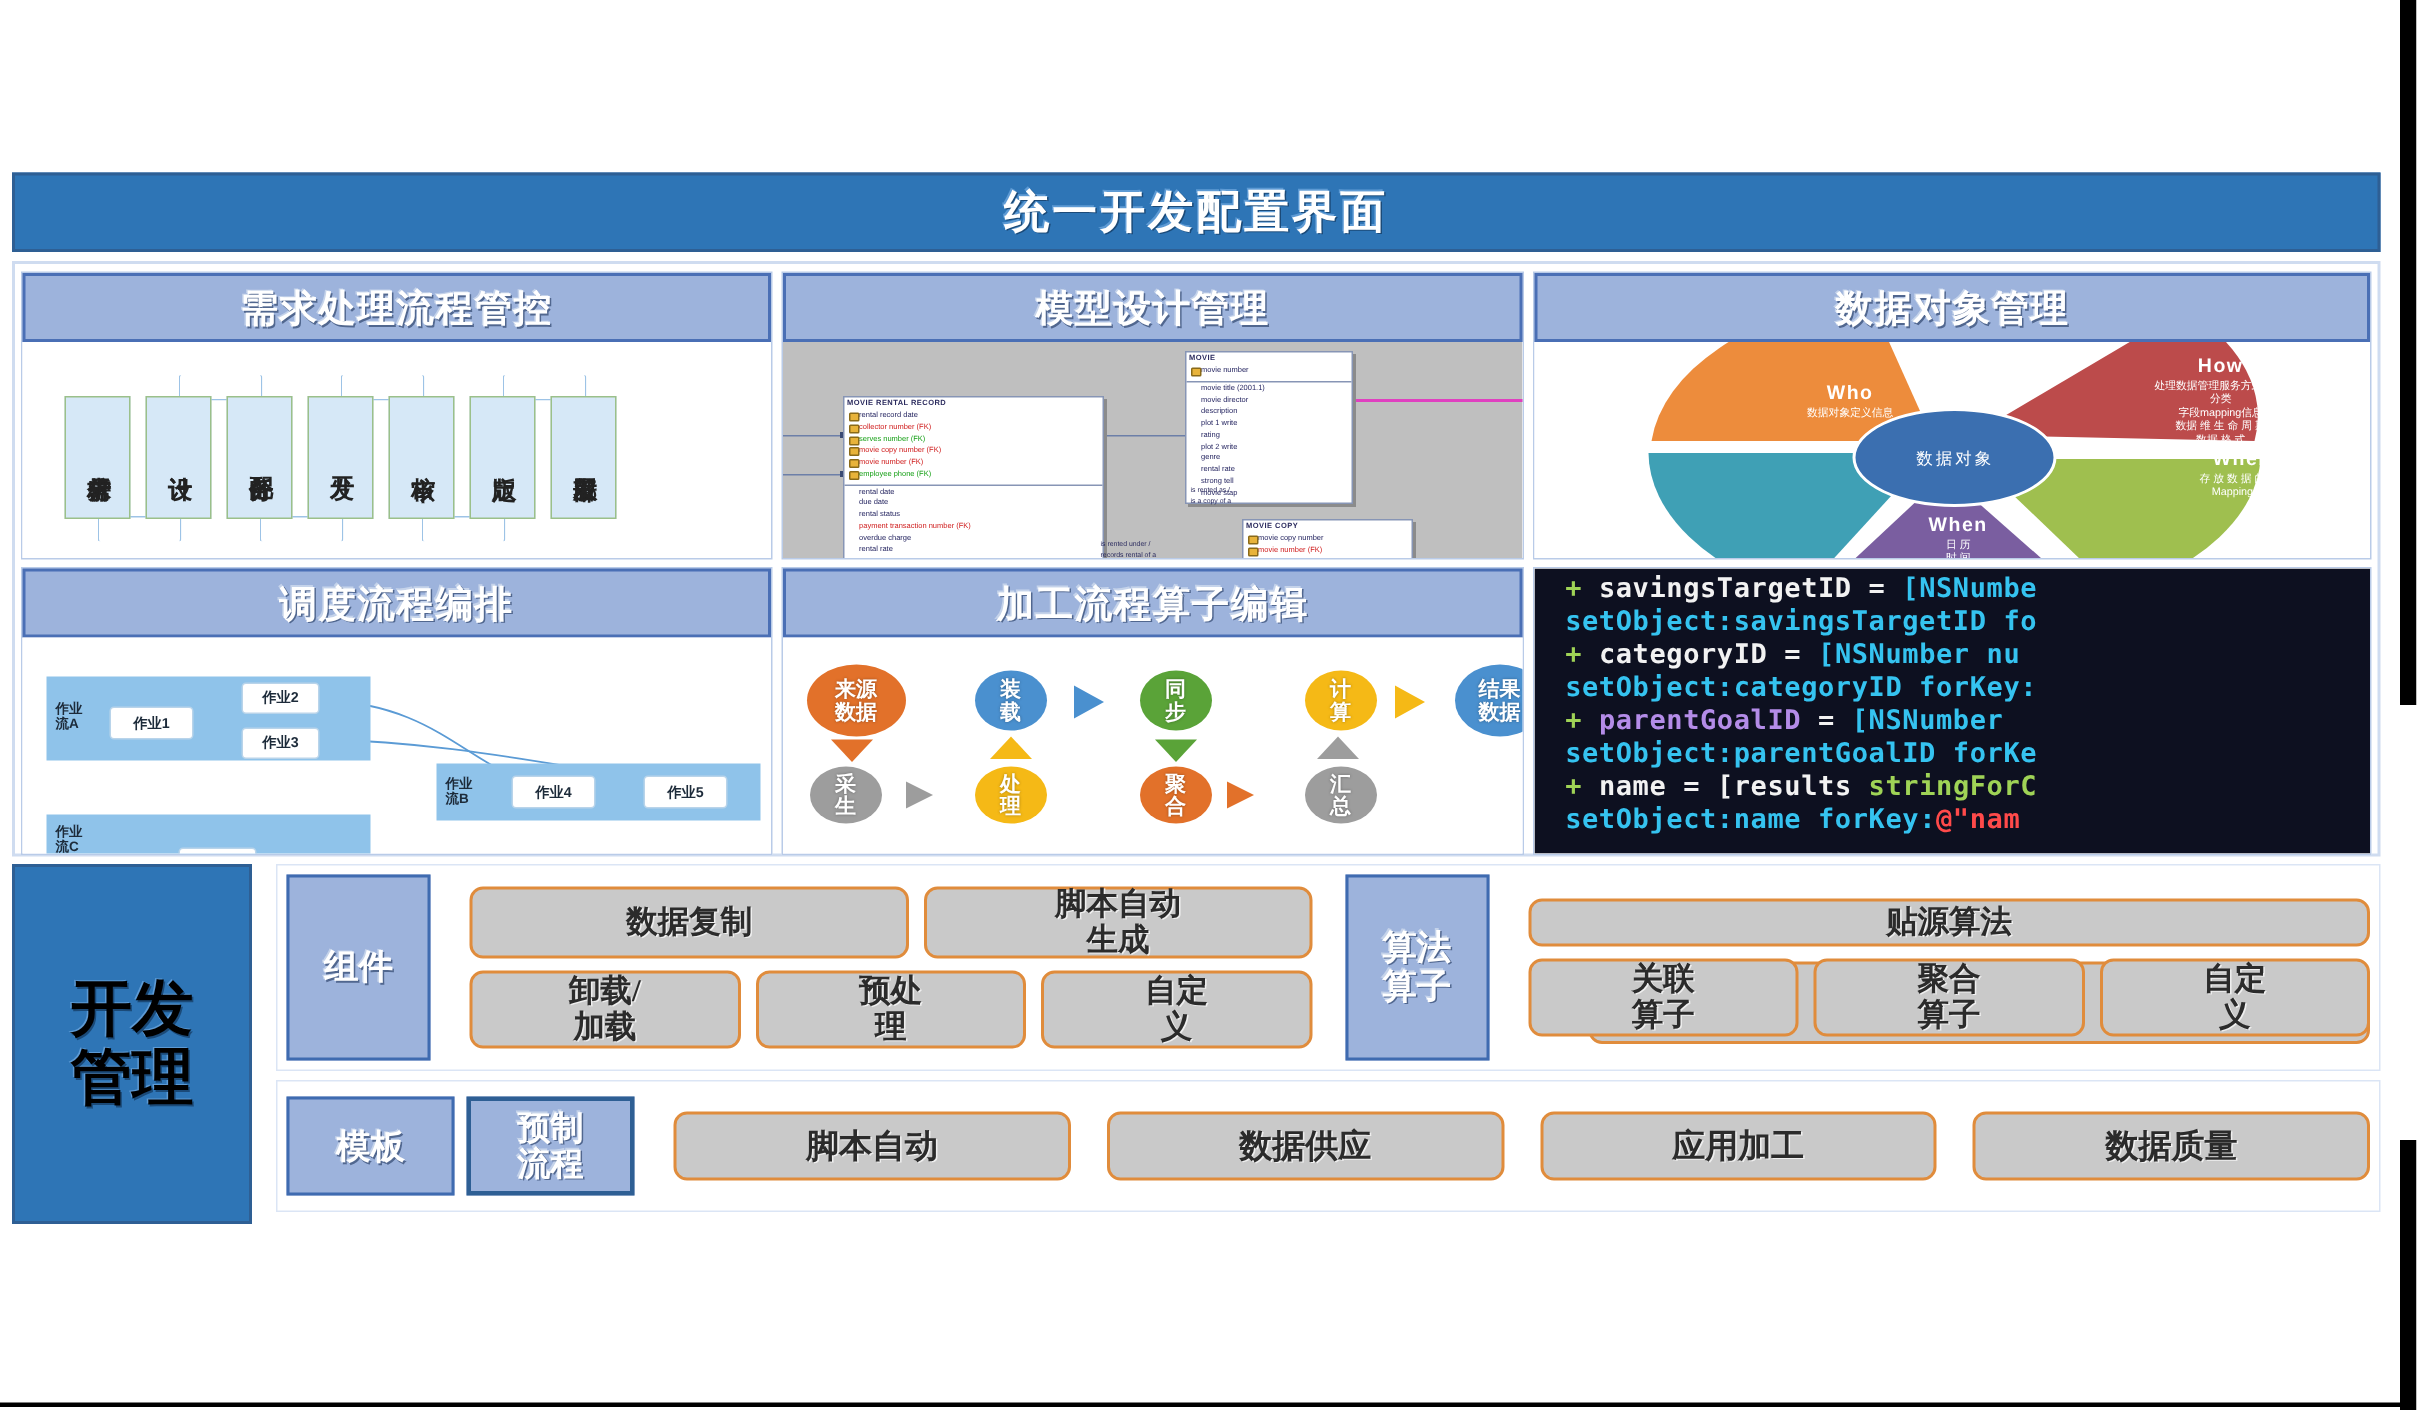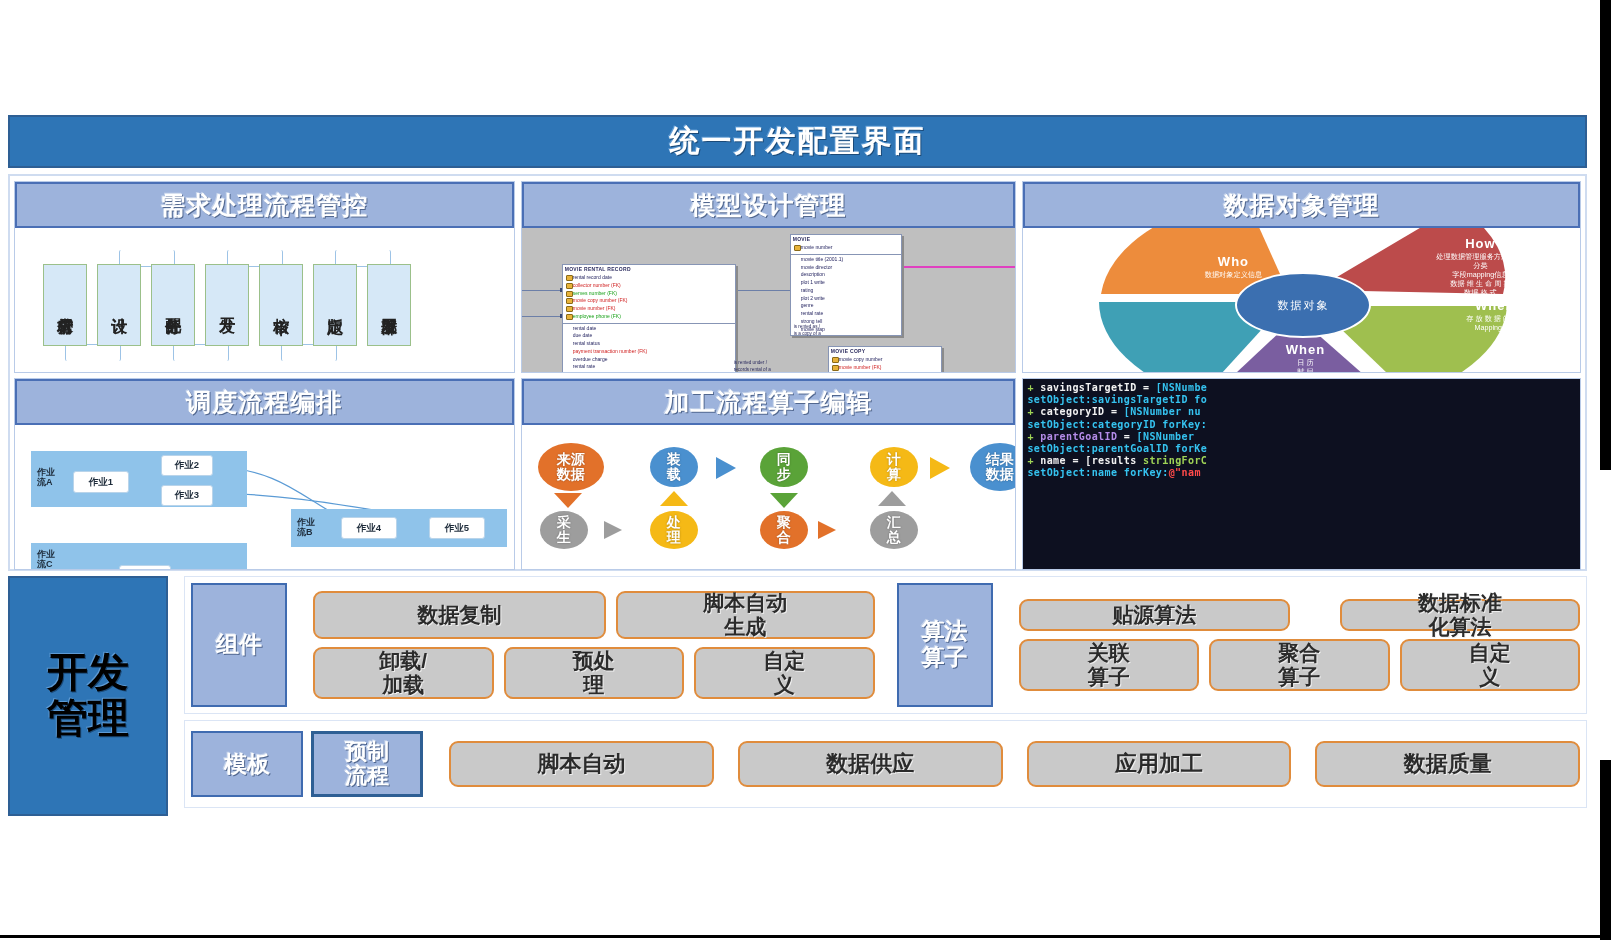--- a/index.html
+++ b/index.html
@@ -75,42 +75,42 @@
        display:flex;align-items:center;justify-content:center;font-size:9.5px;color:#1d2b3a;font-weight:bold;}
 
   
   .opw{position:absolute;inset:0;}
   .ell{position:absolute;border-radius:50%;display:flex;align-items:center;justify-content:center;
        color:#fff;font-weight:bold;text-align:center;line-height:1.05;
        text-shadow:0 0 2px rgba(0,0,0,.35);}
   .tri{position:absolute;width:0;height:0;}
 
   
-  .code{position:absolute;inset:0;background:#0d1020;overflow:hidden;padding:3px 2px 0 4px;box-sizing:border-box;
-        font-family:"DejaVu Sans Mono","Liberation Mono",monospace;font-size:10px;line-height:1.22;font-weight:bold;
+  .code{position:absolute;inset:0;background:#0d1020;overflow:hidden;padding:3px 2px 0 20px;box-sizing:border-box;
+        font-family:"DejaVu Sans Mono","Liberation Mono",monospace;font-size:18px;line-height:1.22;font-weight:bold;
         white-space:nowrap;letter-spacing:.4px;}
   .c-w{color:#f2f2f2;} .c-c{color:#35c3f0;} .c-g{color:#9fd356;} .c-r{color:#ff4a4a;} .c-p{color:#b48ce8;}
 
   
   .band{position:relative;margin-top:5px;width:1579px;height:240px;display:flex;}
   .bandleft{width:160px;background:#2e75b6;border:2px solid #2e5f94;box-sizing:border-box;
             display:flex;align-items:center;justify-content:center;}
   .bandleft span{color:#000000;font-size:41px;font-weight:bold;line-height:1.12;text-align:center;
                  text-shadow:1px 1px 0 #1b4a78,-1px -1px 0 #5d9ad4;}
   .bandright{flex:1;margin-left:16px;display:flex;flex-direction:column;gap:6px;}
 
   .brow{border:1px solid #dbe5f5;background:#fff;box-sizing:border-box;display:flex;padding:6px 6px;}
   .brow.r1{height:138px;gap:0;}
   .brow.r2{height:88px;align-items:center;}
 
   .grp{display:flex;align-items:stretch;}
   .grpbox{width:96px;background:#9db3dc;border:2px solid #3f6bb0;box-sizing:border-box;
           display:flex;align-items:center;justify-content:center;color:#fff;font-size:23px;font-weight:bold;
           line-height:1.12;text-align:center;text-shadow:1px 1px 0 #51678f,-1px -1px 0 #c5d3ea;}
-  .chips{flex:1;padding-left:26px;display:flex;flex-direction:column;justify-content:center;gap:8px;}
+  .chips{flex:1;padding-left:26px;display:flex;flex-direction:column;justify-content:center;gap:8px;font-family:Liberation Serif, serif;}
   .chiprow{display:flex;gap:10px;align-items:stretch;}
   .chip{background:#c9c9c9;border:2px solid #e08c3c;border-radius:9px;display:flex;align-items:center;
         justify-content:center;text-align:center;color:#2b2b2b;font-size:21px;font-weight:bold;line-height:1.12;
         padding:2px 12px;box-sizing:border-box;text-shadow:1px 1px 0 #efefef;}
 
   .tplrow{display:flex;align-items:center;gap:8px;width:100%;}
   .tplbox{width:112px;height:66px;background:#9db3dc;border:2px solid #3f6bb0;box-sizing:border-box;
           display:flex;align-items:center;justify-content:center;color:#fff;font-size:23px;font-weight:bold;
           text-shadow:1px 1px 0 #51678f,-1px -1px 0 #c5d3ea;}
   .tplbox.pre{background:#9db3dc;border:3px solid #2e5f94;font-size:22px;line-height:1.1;text-align:center;}
@@ -420,21 +420,21 @@
               <div class="chip" style="flex:1;white-space:pre;">自定
 义</div>
             </div>
           </div>
         </div>
 
         <div class="grp" style="flex:1;margin-left:22px;">
           <div class="grpbox" style="white-space:pre;">算法
 算子</div>
           <div class="chips">
-            <div class="chiprow" style="height:32px;">
+            <div class="chiprow" style="height:32px;flex-direction:column;">
               <div class="chip" style="flex:1.15;white-space:pre;">贴源算法</div>
               <div class="chip" style="flex:1;white-space:pre;margin-left:40px;">数据标准
 化算法</div>
             </div>
             <div class="chiprow" style="height:52px;">
               <div class="chip" style="flex:1;white-space:pre;">关联
 算子</div>
               <div class="chip" style="flex:1;white-space:pre;">聚合
 算子</div>
               <div class="chip" style="flex:1;white-space:pre;">自定

